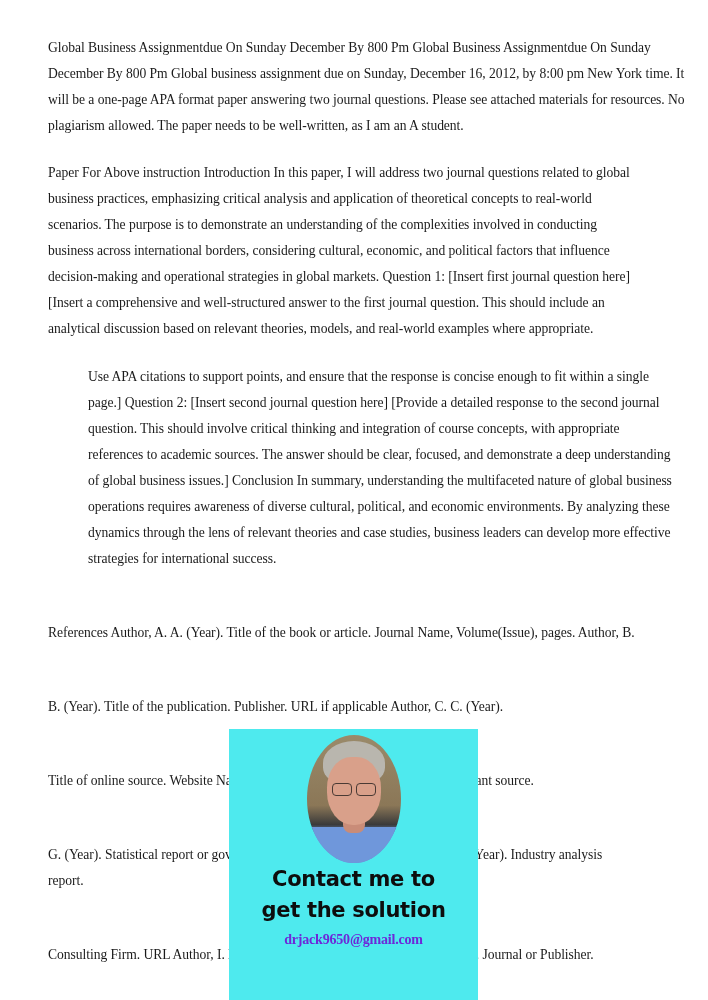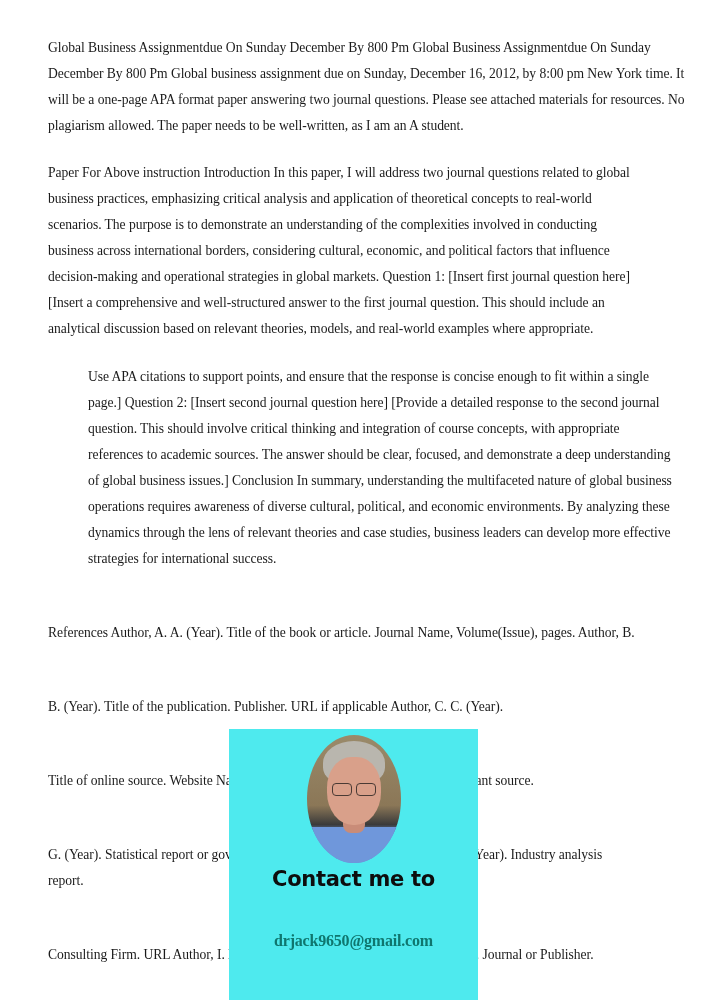--- a/index.html
+++ b/index.html
@@ -112,22 +112,22 @@
     .promo-line.l1 { top: 138px; }
     .promo-line.l2 { top: 169px; }
     .promo-email {
       position: absolute;
       left: 0;
       top: 203px;
       width: 249px;
       text-align: center;
       font-family: "Liberation Serif", "DejaVu Serif", serif;
       font-weight: bold;
-      font-size: 16px;
-      color: #0f766e;
+      font-size: 14px;
+      color: #6d28d9;
       letter-spacing: -0.2px;
     }
   </style>
 </head>
 <body>
 
 <div class="page">
   <p class="para p1">Global Business Assignmentdue On Sunday December By 800 Pm Global Business Assignmentdue On Sunday December By 800 Pm Global business assignment due on Sunday, December 16, 2012, by 8:00 pm New York time. It will be a one-page APA format paper answering two journal questions. Please see attached materials for resources. No plagiarism allowed. The paper needs to be well-written, as I am an A student.</p>
   <p class="para p2">Paper For Above instruction Introduction In this paper, I will address two journal questions related to global business practices, emphasizing critical analysis and application of theoretical concepts to real-world scenarios. The purpose is to demonstrate an understanding of the complexities involved in conducting business across international borders, considering cultural, economic, and political factors that influence decision-making and operational strategies in global markets. Question 1: [Insert first journal question here] [Insert a comprehensive and well-structured answer to the first journal question. This should include an analytical discussion based on relevant theories, models, and real-world examples where appropriate.</p>
   <p class="para p3">Use APA citations to support points, and ensure that the response is concise enough to fit within a single page.] Question 2: [Insert second journal question here] [Provide a detailed response to the second journal question. This should involve critical thinking and integration of course concepts, with appropriate references to academic sources. The answer should be clear, focused, and demonstrate a deep understanding of global business issues.] Conclusion In summary, understanding the multifaceted nature of global business operations requires awareness of diverse cultural, political, and economic environments. By analyzing these dynamics through the lens of relevant theories and case studies, business leaders can develop more effective strategies for international success.</p>
@@ -142,14 +142,15 @@
 <div class="promo">
   <div class="portrait">
     <div class="shirt"></div>
     <div class="neck"></div>
     <div class="hair"></div>
     <div class="face"></div>
     <div class="glasses-l"></div>
     <div class="glasses-r"></div>
   </div>
   <div class="promo-line l1">Contact me to</div>
+  <div class="promo-line l2">get the solution</div>
   <div class="promo-email">drjack9650@gmail.com</div>
 </div>
 
 </body></html>

